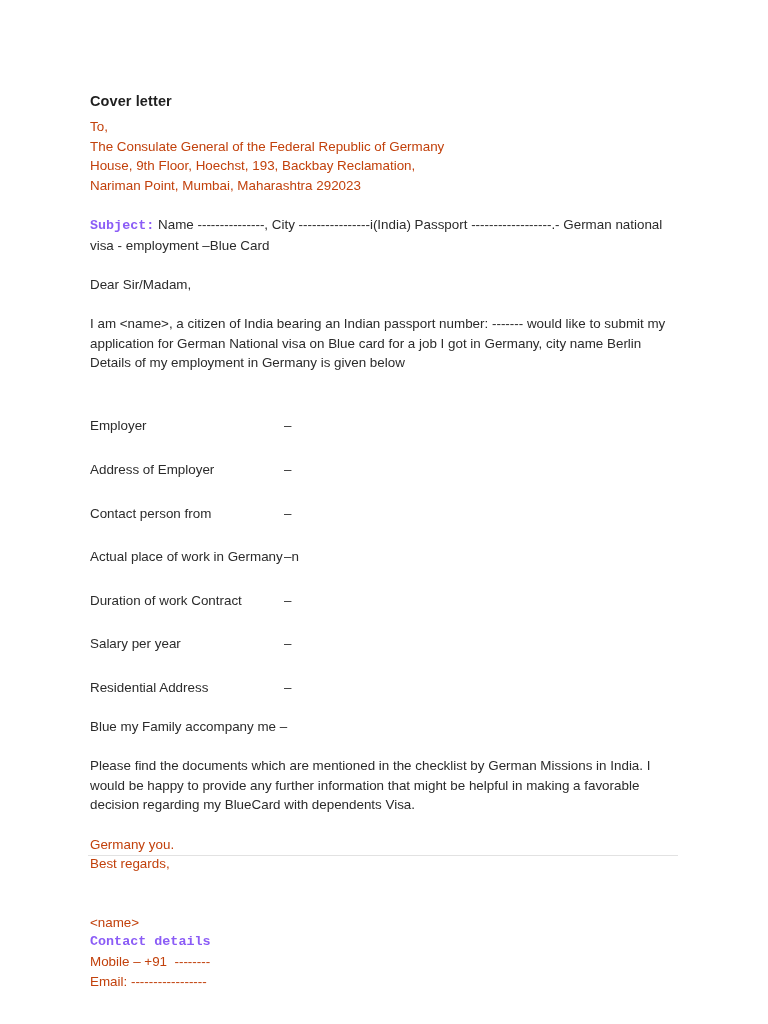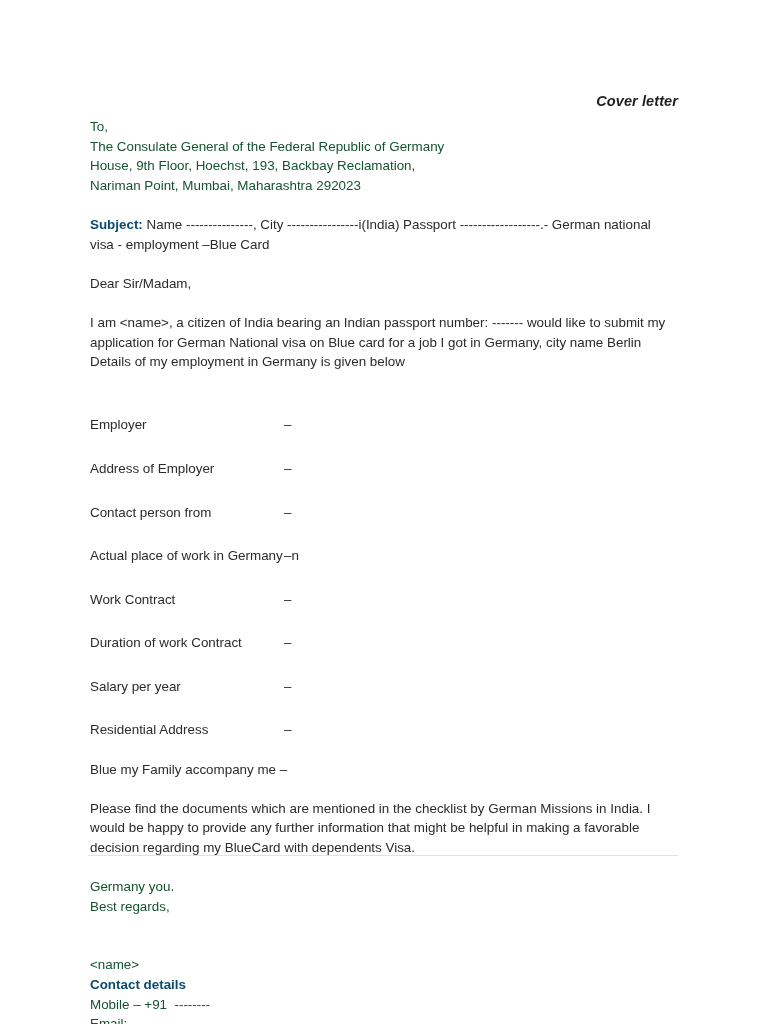--- a/index.html
+++ b/index.html
@@ -24,51 +24,51 @@
     background: #ffffff;
     overflow: hidden;
   }
   .doc-body {
     position: absolute;
     left: 90px;
     top: 92px;
     width: 588px;
   }
   .doc-title {
-    text-align: right;
+    text-align: left;
     font-size: 14.5px;
     font-weight: bold;
     line-height: 19px;
     letter-spacing: 0.1px;
     margin: 0 0 6px 0;
     color: #1f1f1f;
-    font-style: italic;
   }
   .line {
     font-size: 13.4px;
     line-height: 19.6px;
     margin: 0;
     white-space: pre-wrap;
-    color: #14532d;
+    color: #c2410c;
   }
   .para {
     font-size: 13.4px;
     line-height: 19.6px;
     margin: 0;
     color: #2b2b2b;
   }
   .spacer {
     height: 19.6px;
   }
   .spacer-lg {
     height: 39px;
   }
   .bold {
     font-weight: bold;
-    color: #0c4a6e;
+    color: #8b5cf6;
+    font-family: Liberation Mono, monospace;
   }
   .detail-row {
     font-size: 13.4px;
     line-height: 19.6px;
     white-space: nowrap;
   }
   .detail-label {
     display: inline-block;
     min-width: 194px;
     margin-top: 24px;
@@ -110,21 +110,20 @@
     <div class="spacer"></div>
 
     <p class="para">I am  &lt;name&gt;, a citizen of India bearing an Indian passport number: ------- would like to submit my application for German National visa on Blue card for a job I got in Germany, city name Berlin Details of my employment in Germany is given below</p>
 
     <div class="spacer"></div>
 
     <div class="detail-row"><span class="detail-label">Employer</span><span class="detail-value">–</span></div>
     <div class="detail-row"><span class="detail-label">Address  of Employer</span><span class="detail-value">–</span></div>
     <div class="detail-row"><span class="detail-label">Contact person from</span><span class="detail-value">–</span></div>
     <div class="detail-row"><span class="detail-label">Actual place of work in Germany </span><span class="detail-value">–n</span></div>
-    <div class="detail-row"><span class="detail-label">Work Contract</span><span class="detail-value">–</span></div>
     <div class="detail-row"><span class="detail-label">Duration of work Contract</span><span class="detail-value">–</span></div>
     <div class="detail-row"><span class="detail-label">Salary per year</span><span class="detail-value">–</span></div>
     <div class="detail-row"><span class="detail-label">Residential Address</span><span class="detail-value">–</span></div>
 
     <div class="spacer"></div>
 
     <p class="para">Blue my Family accompany me –</p>
 
     <div class="spacer"></div>
 

